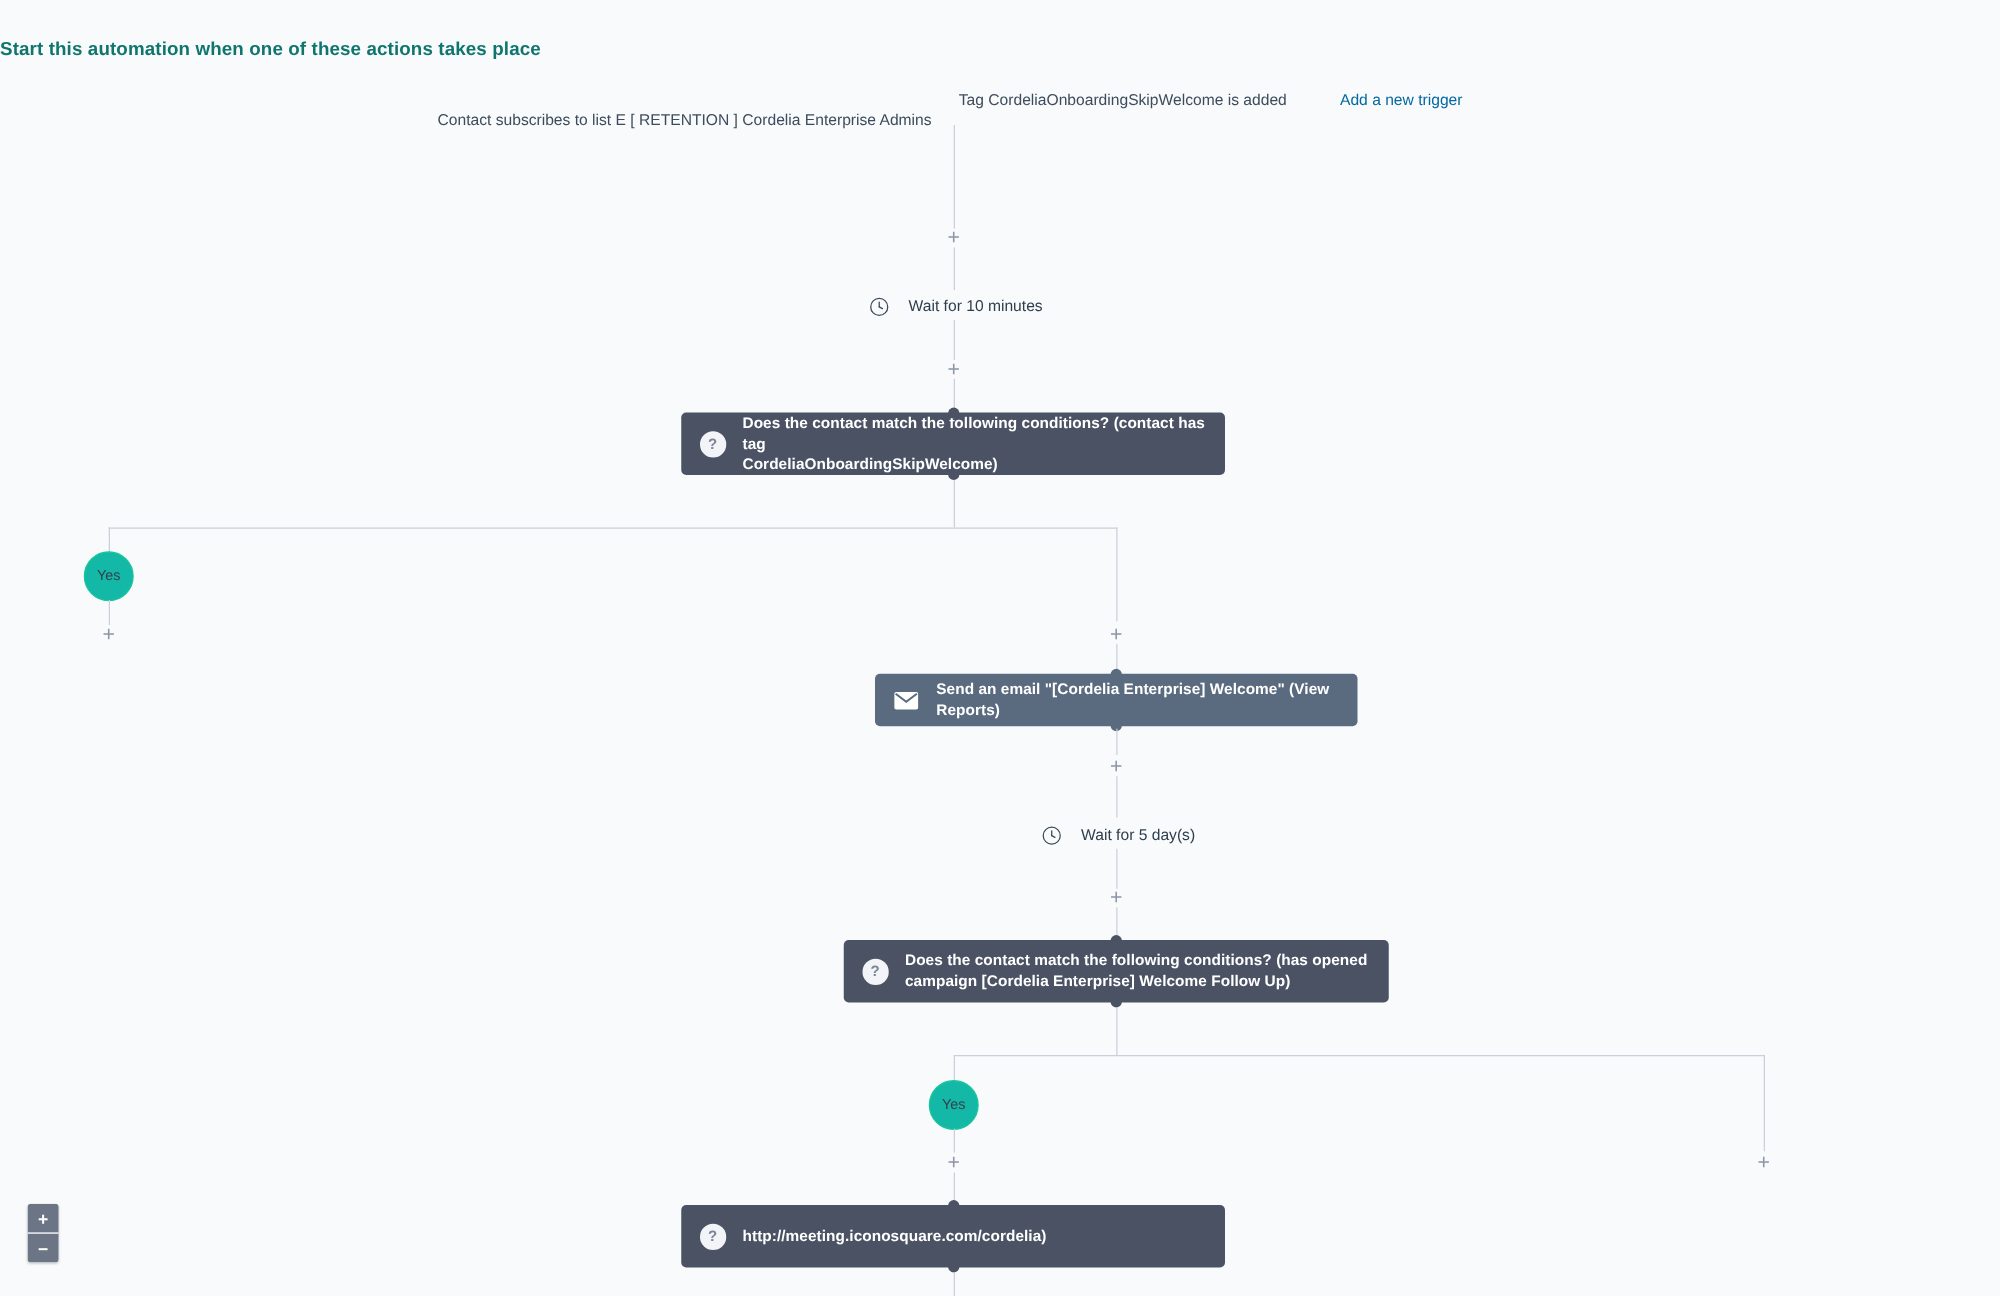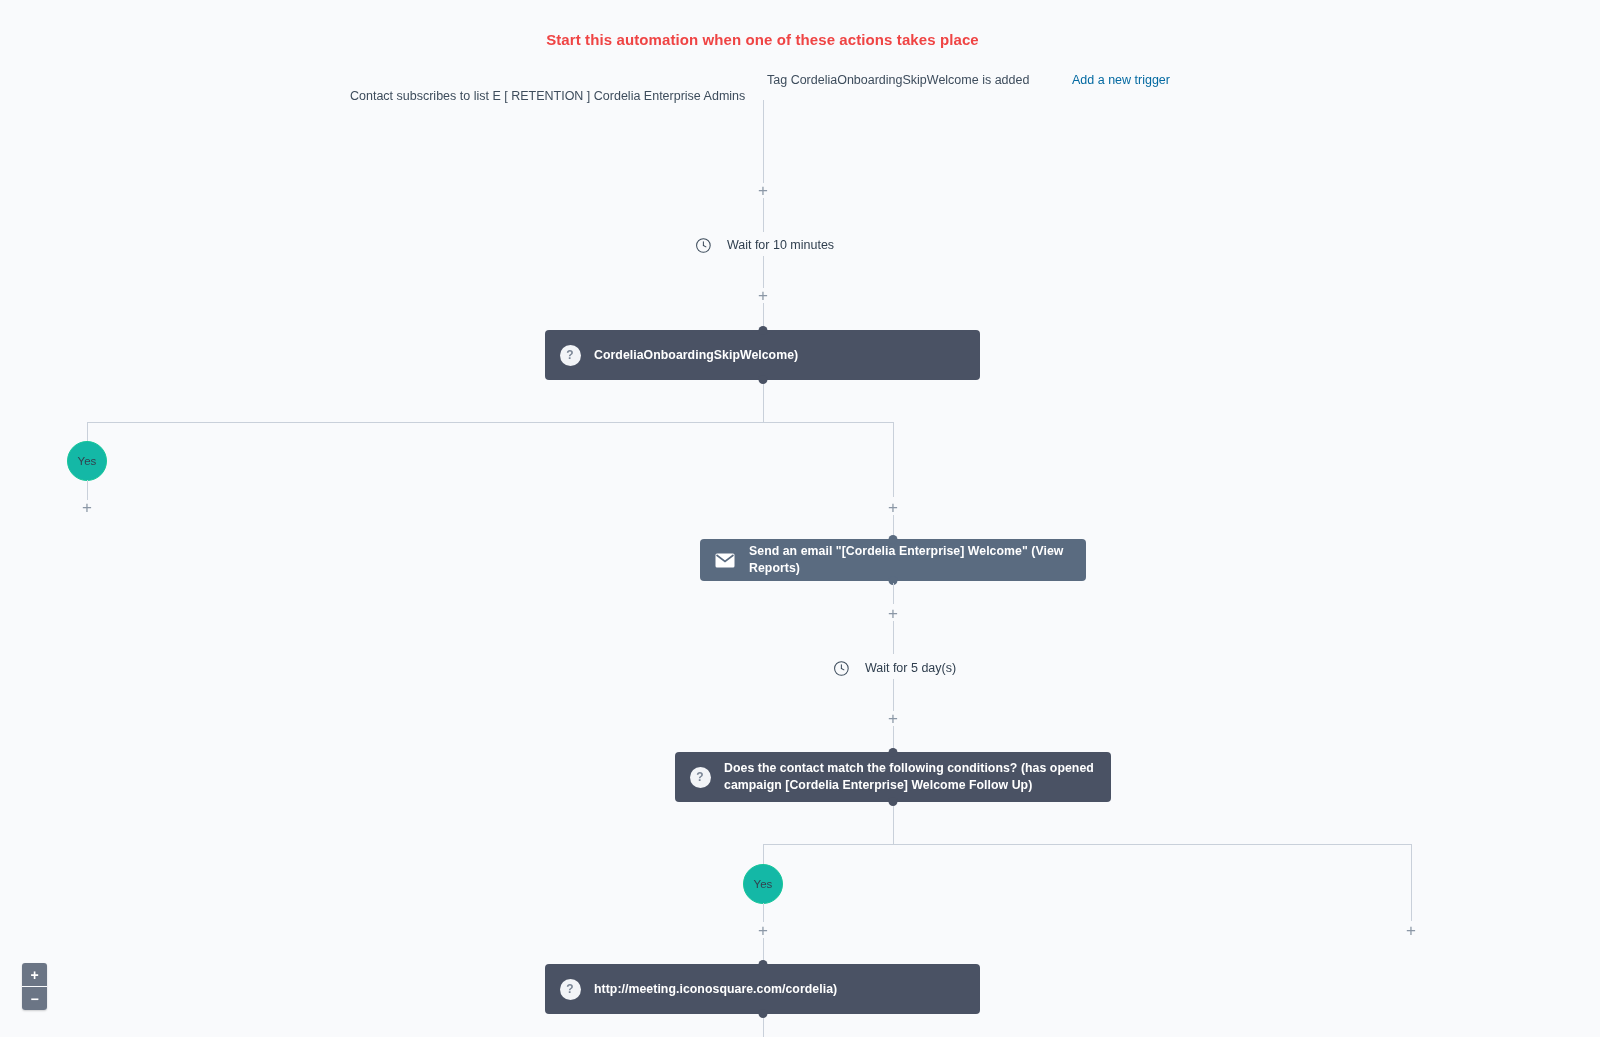--- a/index.html
+++ b/index.html
@@ -21,24 +21,23 @@
     position: absolute;
     inset: 0;
   }
 
   
   .flow-title {
     position: absolute;
     top: 31px;
     left: 0;
     width: 1525px;
-    text-align: center;
     font-size: 15px;
     font-weight: 600;
-    color: #ef4444;
+    color: #0f766e;
     letter-spacing: .1px;
   }
   .trigger-row {
     position: absolute;
     top: 73px;
     left: 0;
     width: 1525px;
   }
   .trigger {
     position: absolute;
@@ -233,20 +232,21 @@
   <div class="vline" style="left:763px; top:256px; height:32px;"></div>
   <div class="plus" style="left:763px; top:295px;">+</div>
   <div class="vline" style="left:763px; top:303px; height:27px;"></div>
 
   <div class="node-box condition" style="left:545px; top:330px; width:435px; height:50px;">
     <span class="notch"></span>
     <span class="node-icon">
       <span class="qmark">?</span>
     </span>
     <span class="node-text">
+      <span style="display: block;">Does the contact match the following conditions? (contact has tag</span>
       <span style="display: block;">CordeliaOnboardingSkipWelcome)</span>
     </span>
     <span class="notch-bottom"></span>
   </div>
 
   <div class="vline" style="left:763px; top:384px; height:38px;"></div>
   <div class="hline" style="left:87px; top:422px; width:807px;"></div>
   <div class="vline" style="left:87px; top:422px; height:20px;"></div>
   <div class="vline" style="left:893px; top:422px; height:75px;"></div>
 

